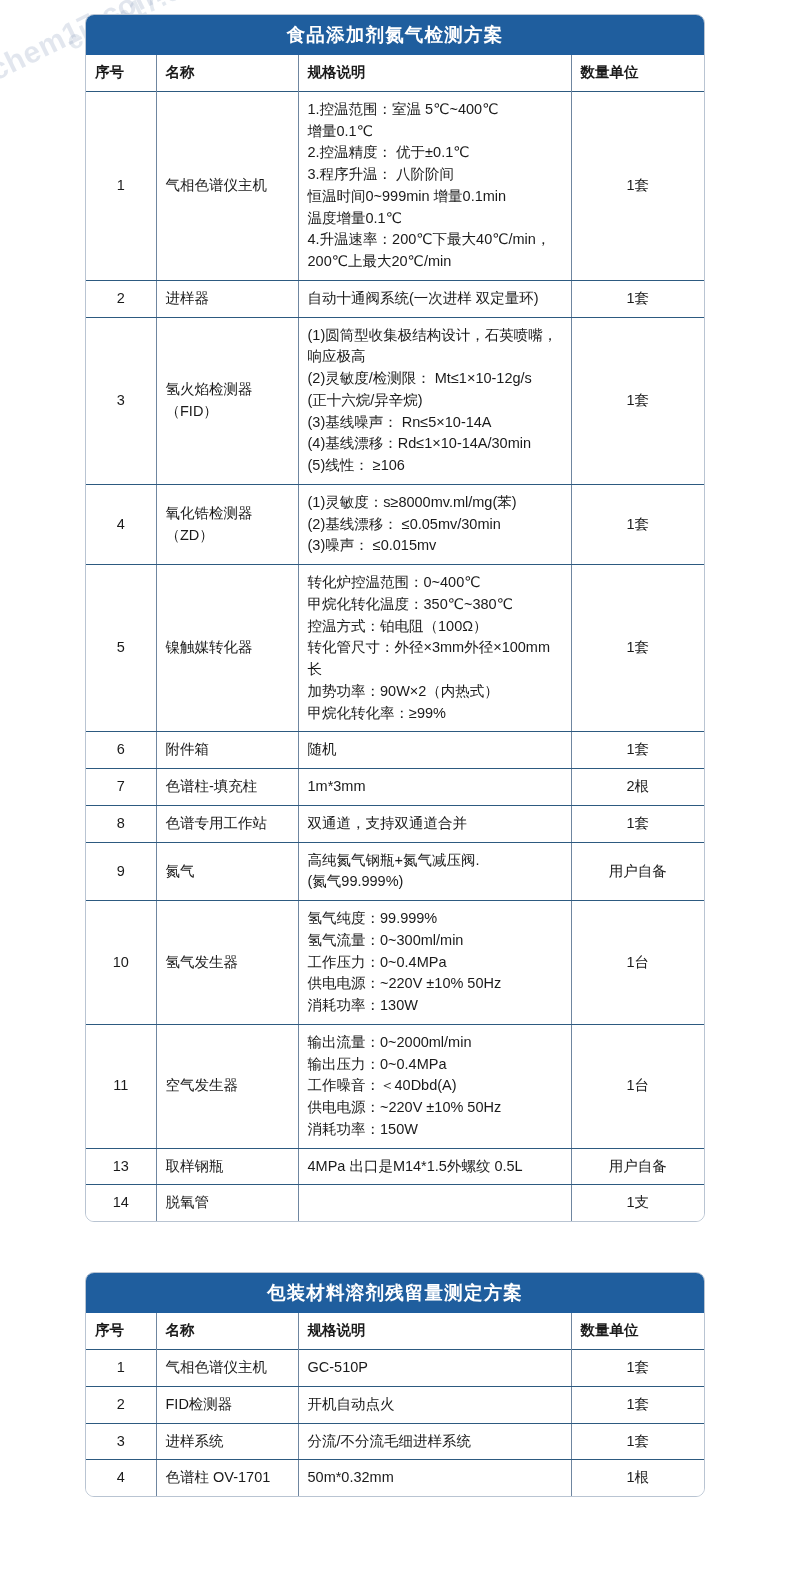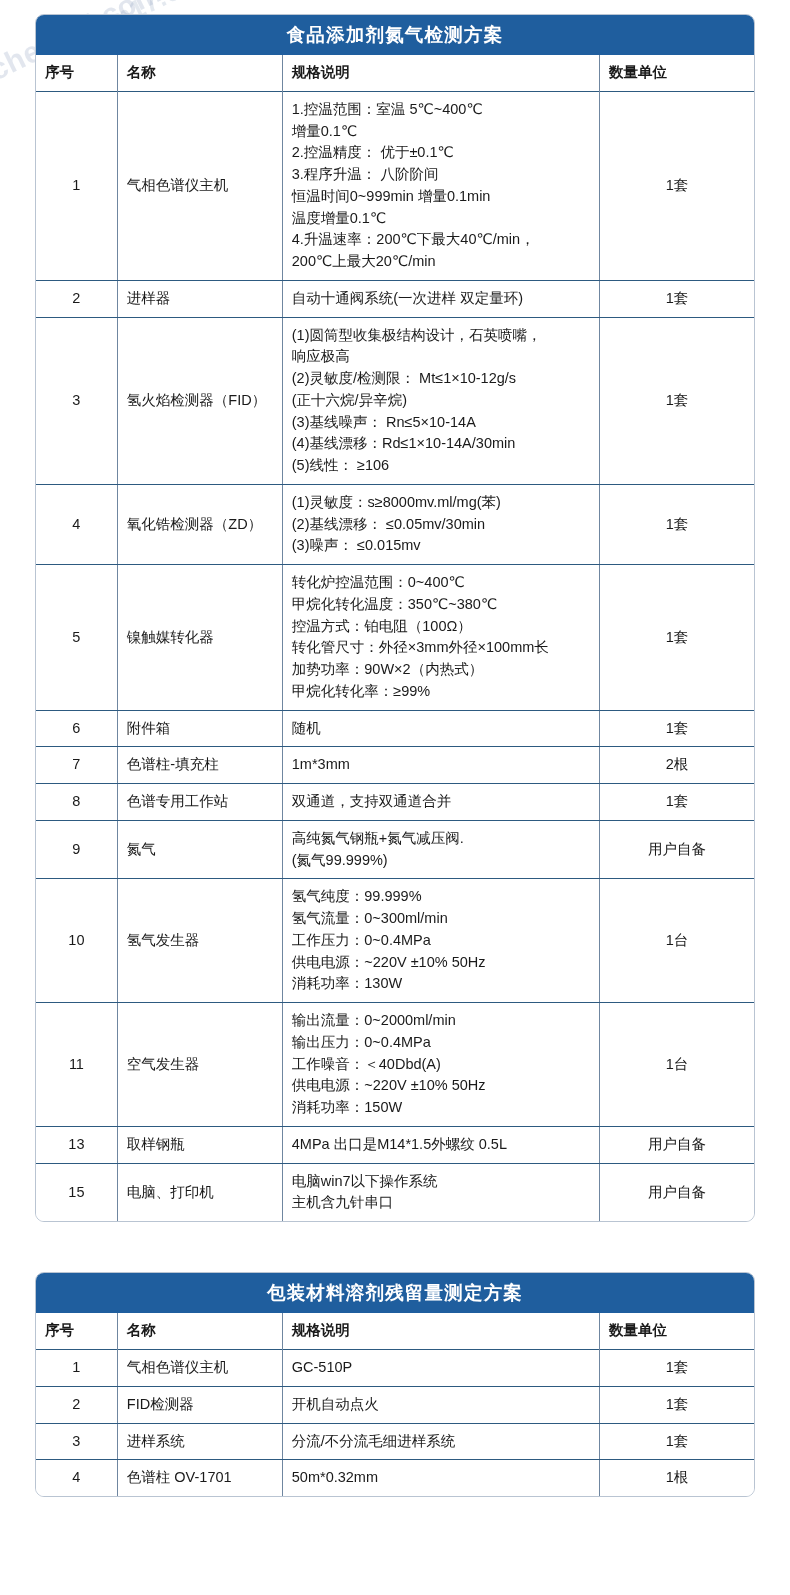--- a/index.html
+++ b/index.html
@@ -40,21 +40,21 @@
 
   
   .page {
     position: relative;
     z-index: 1;
     width: 790px;
     padding: 0;
   }
 
   .table-block {
-    width: 720px;
+    width: 620px;
     margin: 17px auto;
     position: relative;
   }
   #block-1 { margin-top: 14px; }
   #block-2 { margin-top: 50px; }
 
   
   .table-frame {
     border: 1px solid #b9c4d2;
     border-radius: 9px;
@@ -238,25 +238,24 @@
 消耗功率：150W</td>
               <td class="qty tall">1台</td>
             </tr>
             <tr>
               <td class="idx">13</td>
               <td class="name">取样钢瓶</td>
               <td class="spec-cell">4MPa 出口是M14*1.5外螺纹 0.5L</td>
               <td class="qty">用户自备</td>
             </tr>
             <tr>
-              <td class="idx tall">15</td>
-              <td class="name tall">电脑、打印机</td>
-              <td class="spec-cell tall">电脑win7以下操作系统
-主机含九针串口</td>
-              <td class="qty tall">用户自备</td>
+              <td class="idx">14</td>
+              <td class="name">脱氧管</td>
+              <td class="spec-cell"></td>
+              <td class="qty">1支</td>
             </tr>
           </tbody>
       </table>
     </div>
   </section>
 
   <section class="table-block" id="block-2">
     <div class="table-frame">
       <div class="band">包装材料溶剂残留量测定方案</div>
       <table class="spec">

